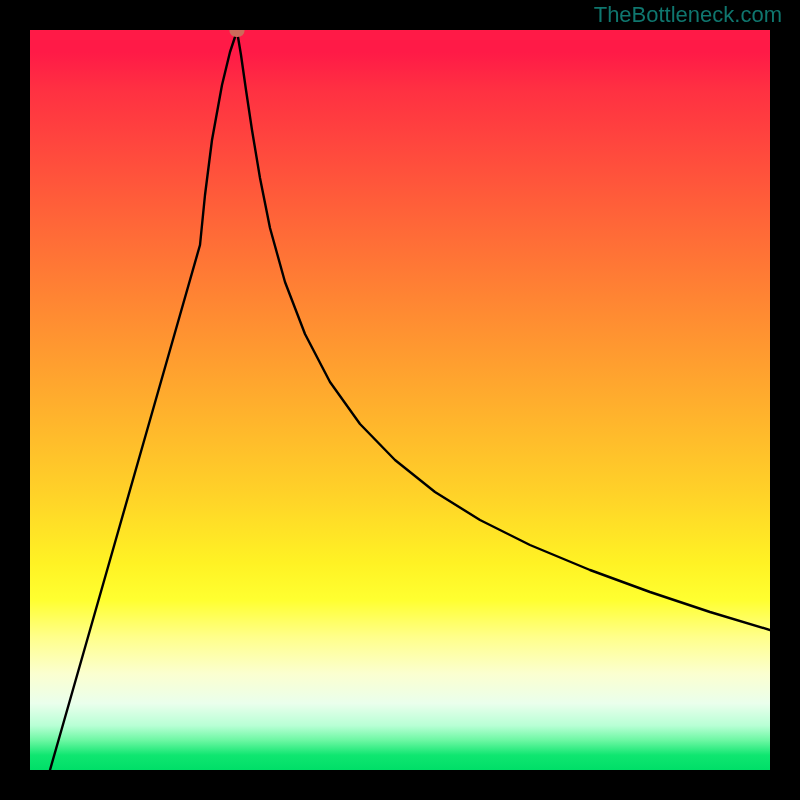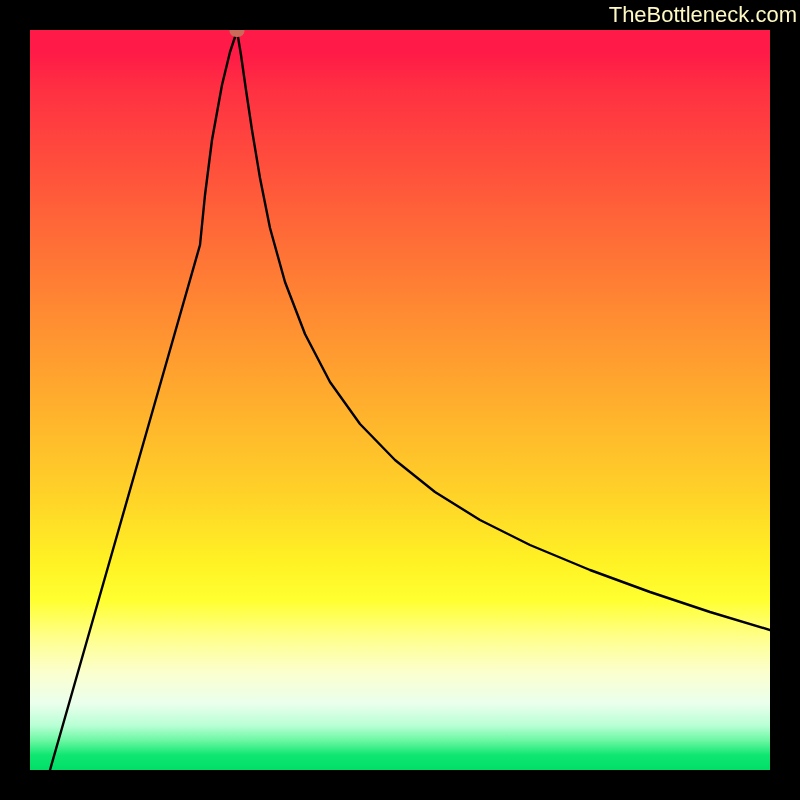--- a/index.html
+++ b/index.html
@@ -13,22 +13,22 @@
   }
   .frame {
     position: relative;
     width: 800px;
     height: 800px;
     background: #000;
   }
   .watermark {
     position: absolute;
     top: 2px;
-    right: 3px;
-    color: #fef9c3;
+    right: 18px;
+    color: #0f766e;
     font-size: 22px;
     font-weight: 400;
     letter-spacing: 0px;
     z-index: 5;
   }
   .plot-area {
     position: absolute;
     left: 30px;
     top: 30px;
     width: 740px;

